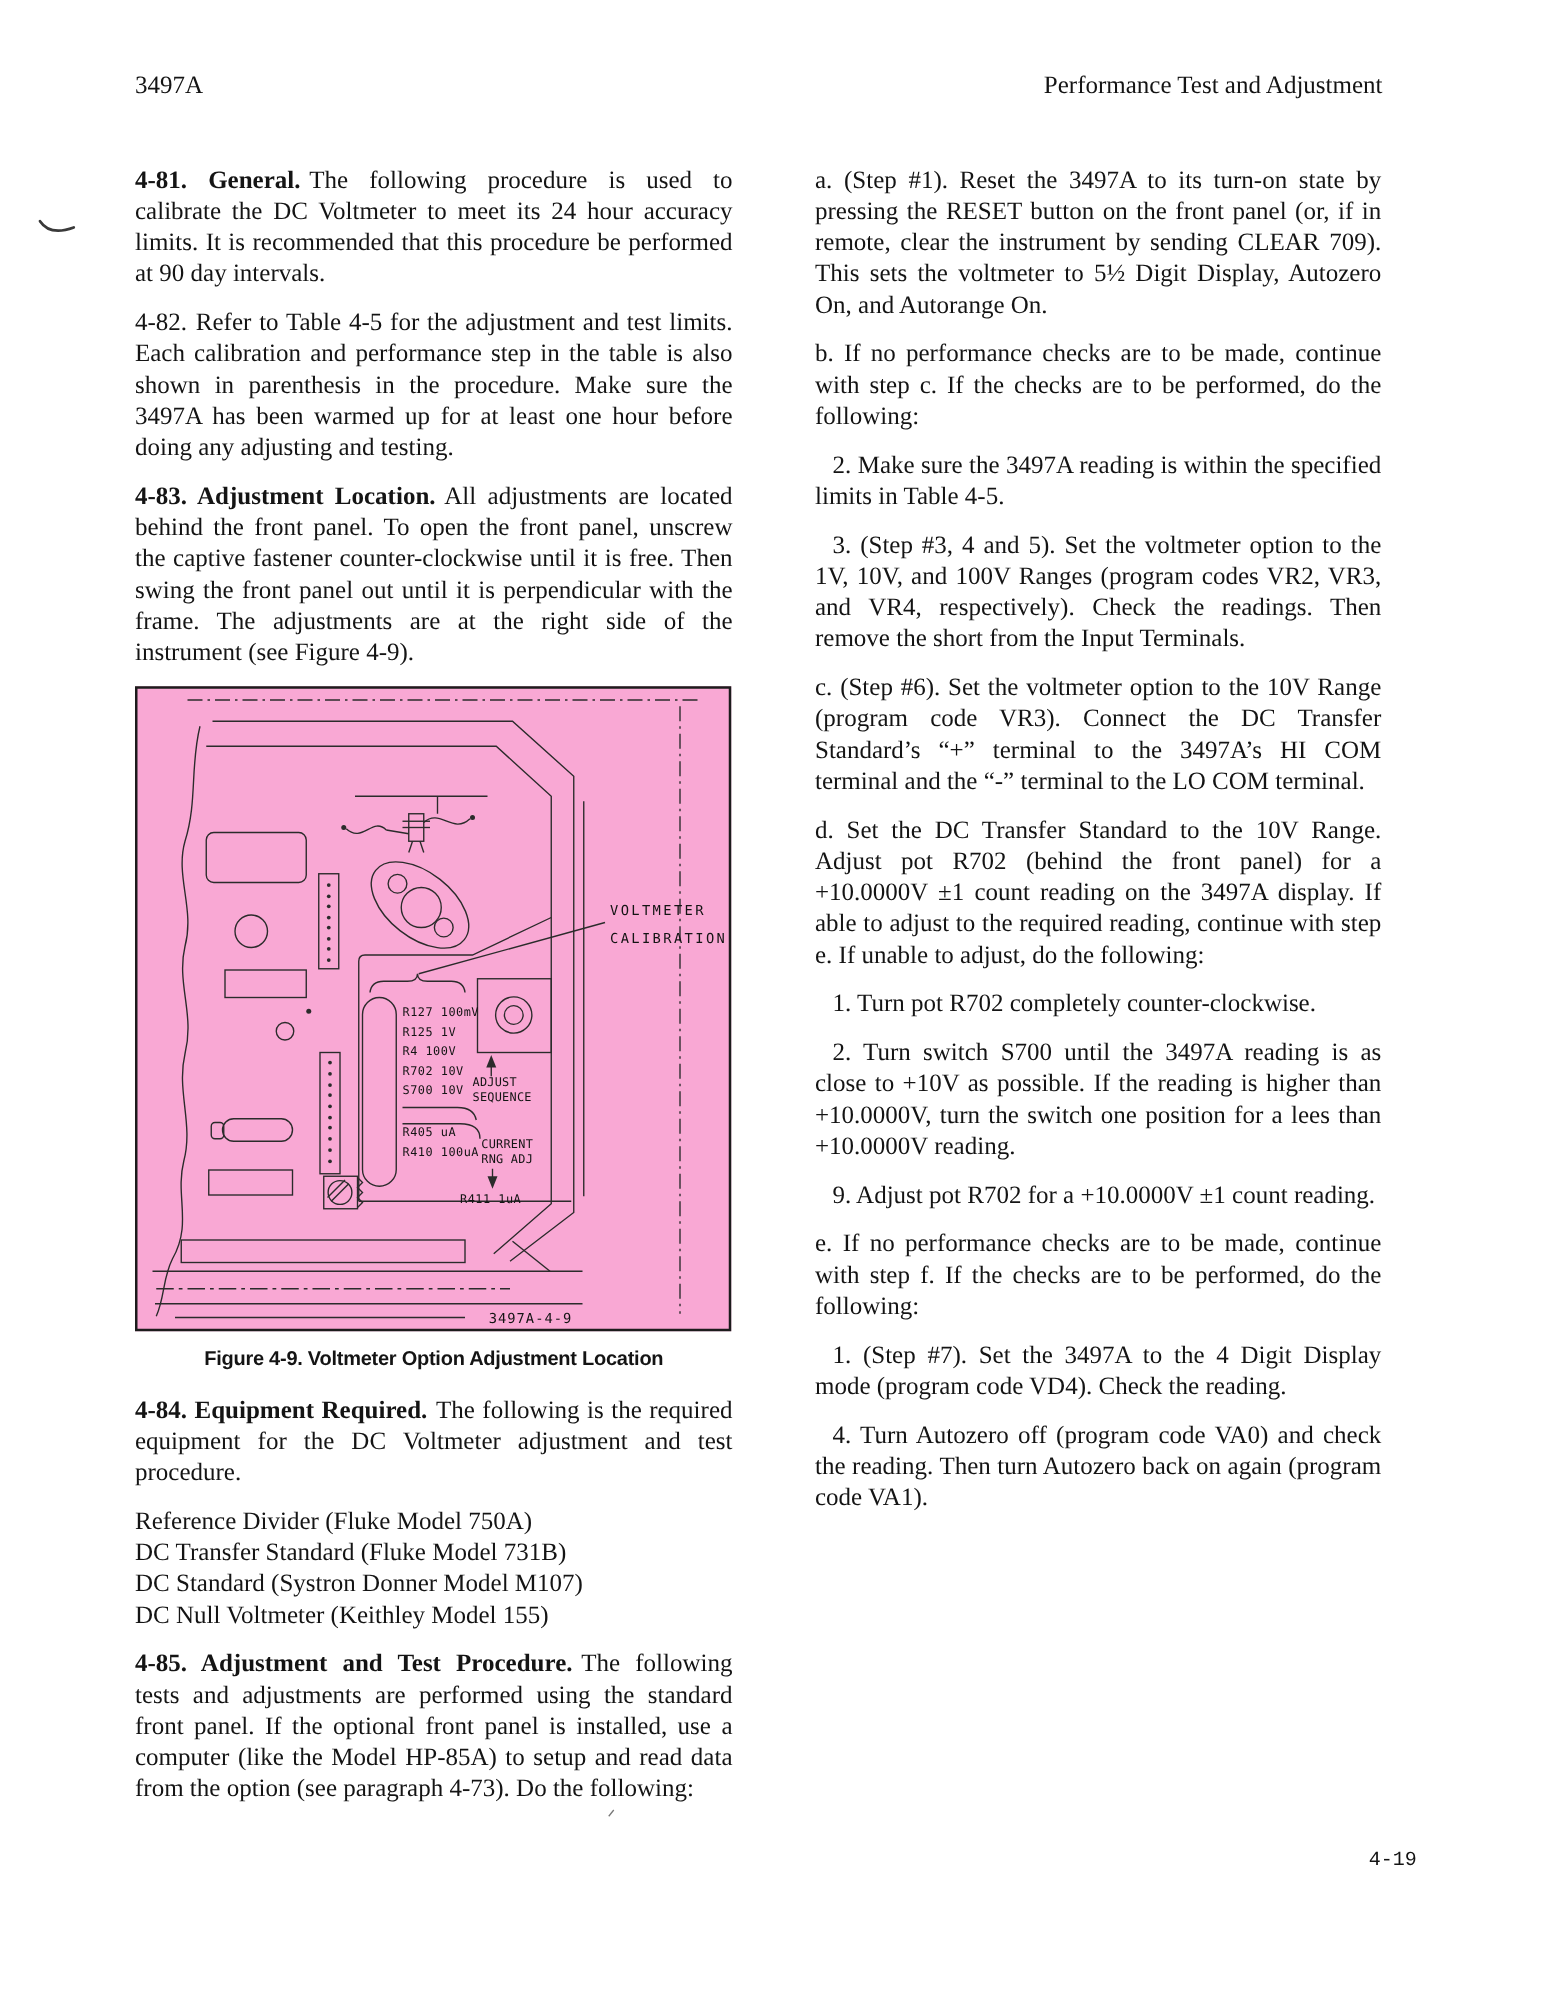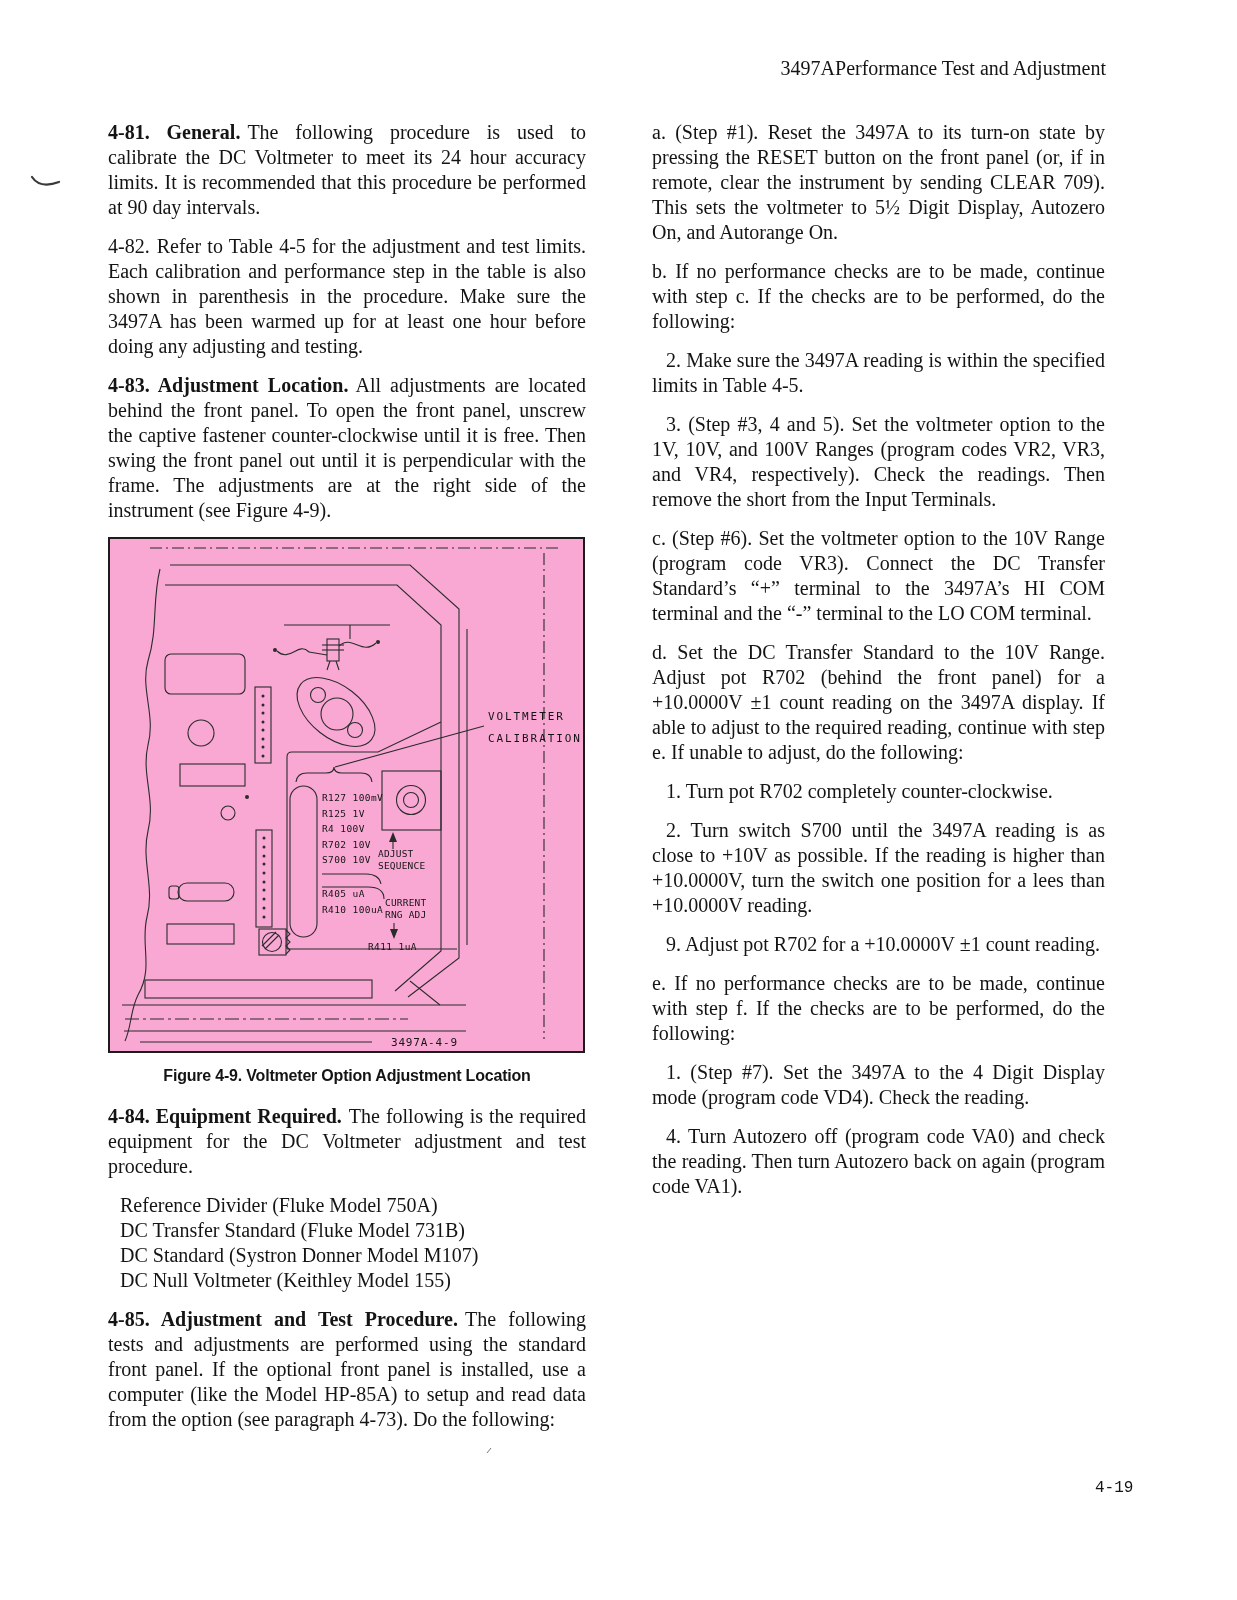--- a/index.html
+++ b/index.html
@@ -2,29 +2,29 @@
 <html><head>
 <meta charset="utf-8">
 <style>
   html,body{margin:0;padding:0;background:#e8e8e8;}
   .page{
     position:relative;width:1237px;height:1600px;background:#ffffff;
     margin:0 auto;font-family:"Liberation Serif",serif;color:#141414;
     overflow:hidden;
   }
   .hdr{position:absolute;top:57px;left:108px;width:998px;display:flex;
-    justify-content:flex-end;font-size:20px;}
-  .col{position:absolute;top:120px;font-size:20px;line-height:25px;}
+    justify-content:space-between;font-size:20px;}
+  .col{position:absolute;top:132px;font-size:20px;line-height:25px;}
   .col-left{left:108px;width:478px;}
   .col-right{left:652px;width:453px;}
   .col p{margin:0 0 14px 0;text-align:justify;}
   .col p.sub{text-indent:14px;}
   .col p b{margin-right:7px;}
   .equip div{line-height:25px;white-space:nowrap;}
-  .equip{margin:0 0 14px 12px;}
+  .equip{margin:0 0 14px 0;}
   .figbox{box-sizing:content-box;width:473px;height:512px;border:2.5px solid #1c1c1c;
     margin:5px 0 10px 0;background:#f9a8d4;}
   .figcap{font-family:"Liberation Sans",sans-serif;font-weight:bold;font-size:16px;
     letter-spacing:-0.2px;text-align:center;margin:0 0 16px 0;white-space:nowrap;}
   .pageno{position:absolute;top:1479px;left:1095px;font-size:16px;font-family:Liberation Mono, monospace;}
   .artifact{position:absolute;}
   svg text{fill:#141414;stroke:none;font-family:"DejaVu Sans Mono",monospace;}
   svg .ln{stroke:#2b2b2b;fill:none;stroke-width:1.1;}
   svg .fil{fill:#2b2b2b;stroke:none;}
 </style>

